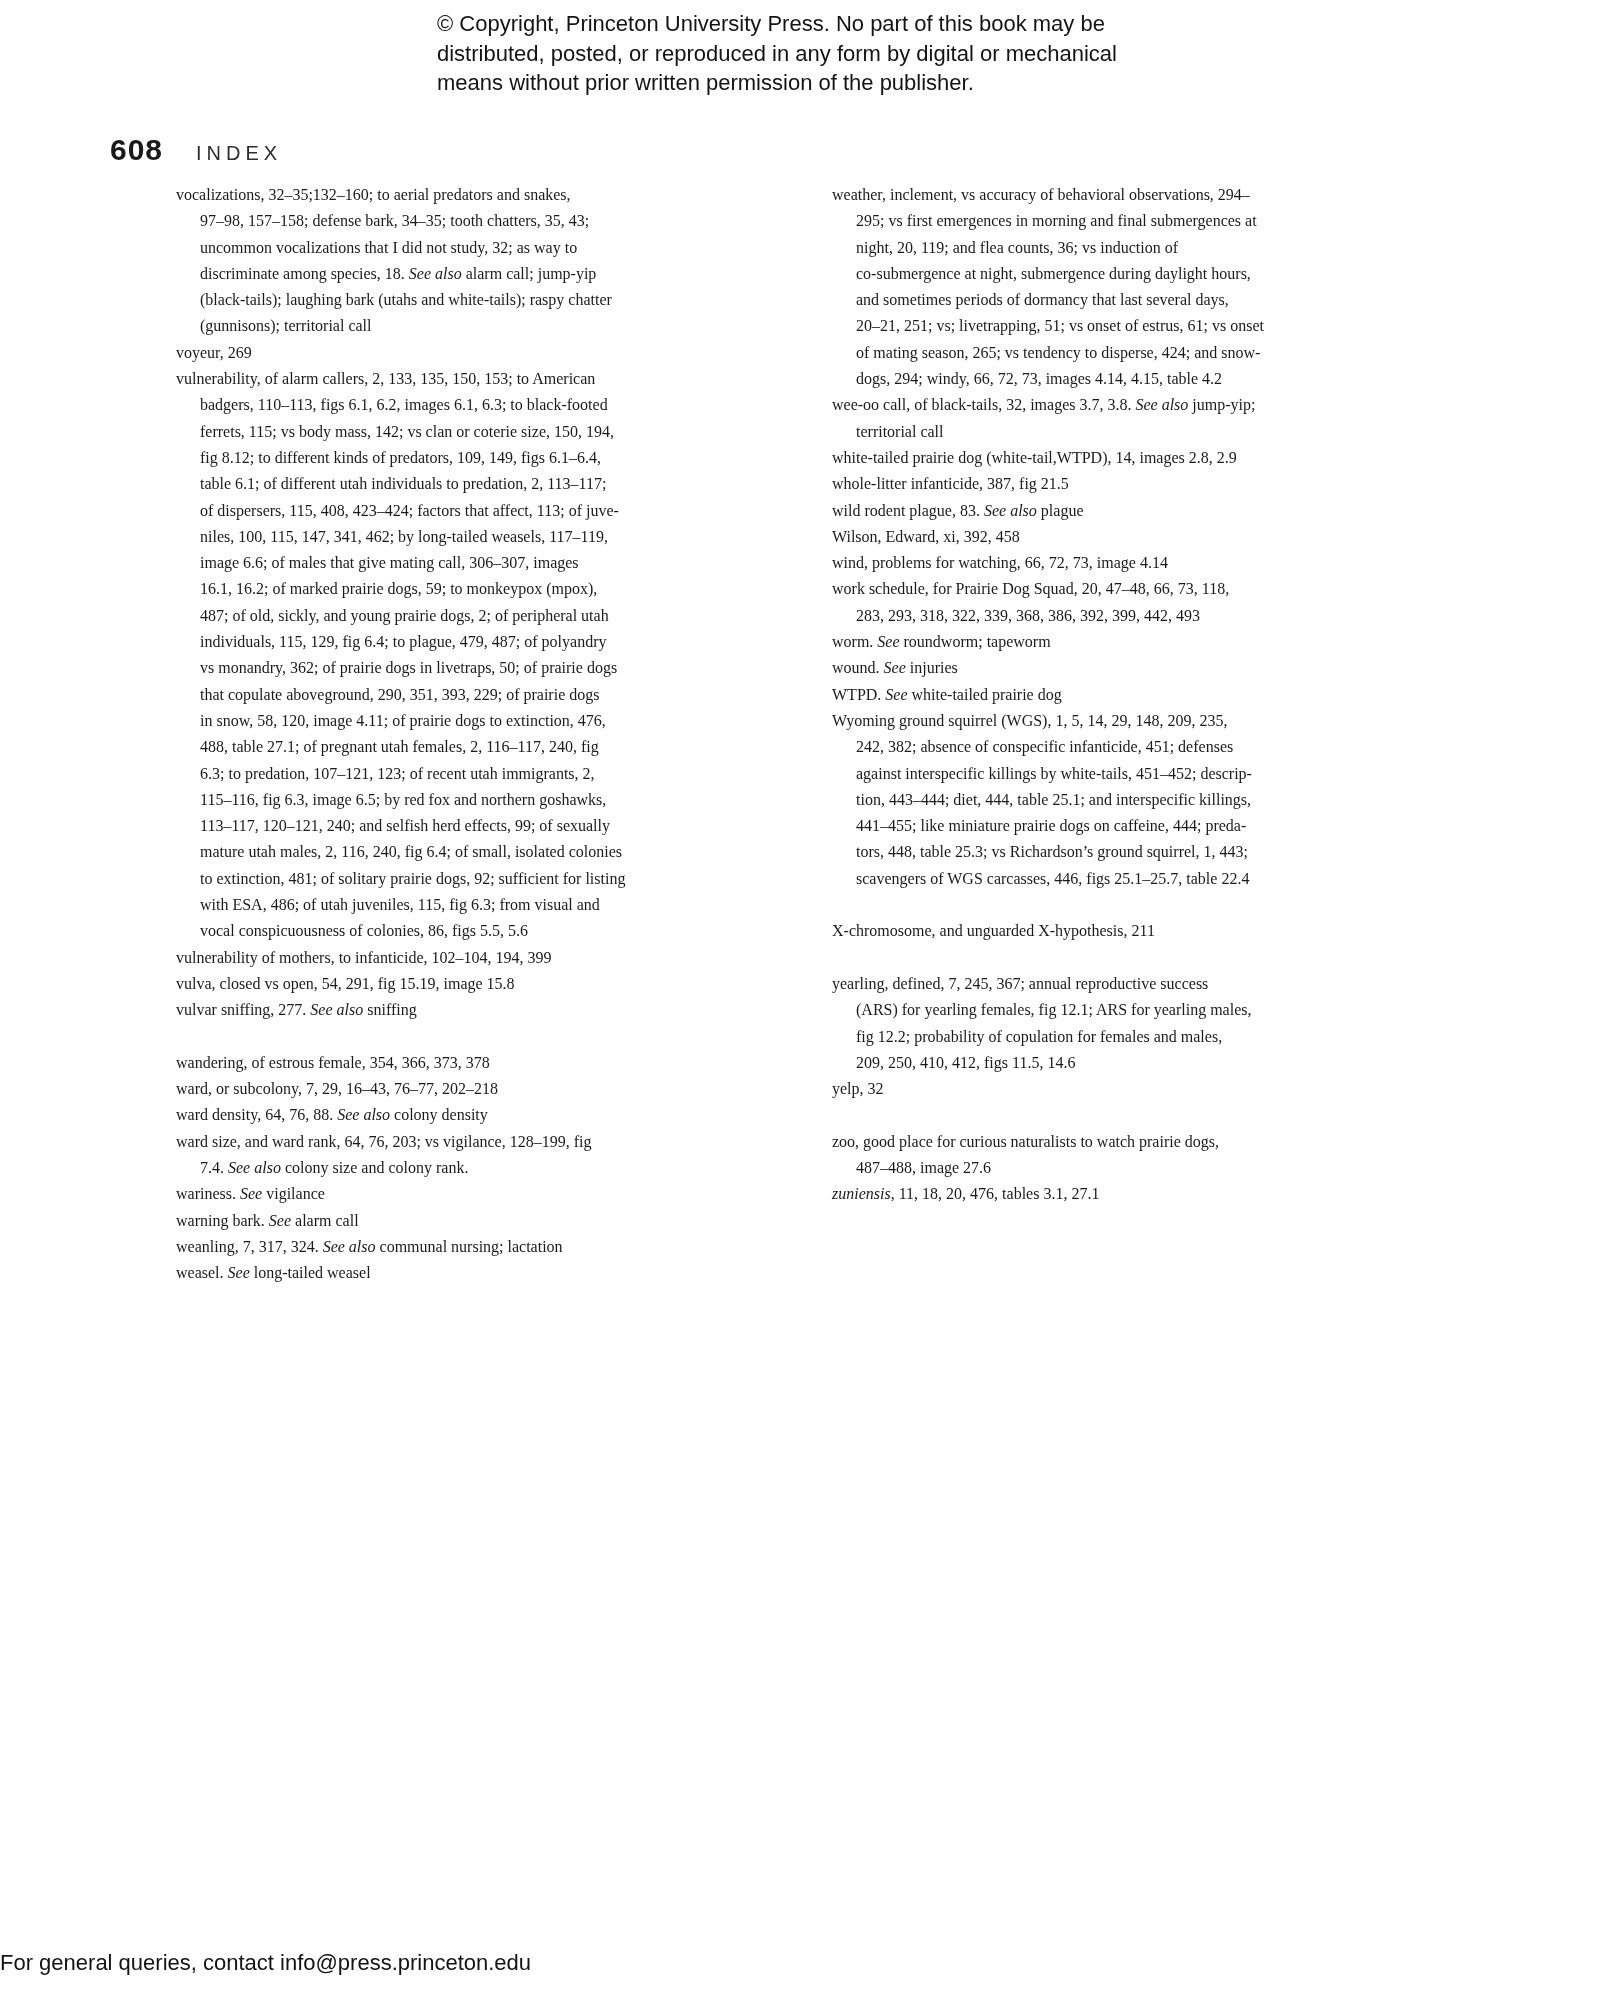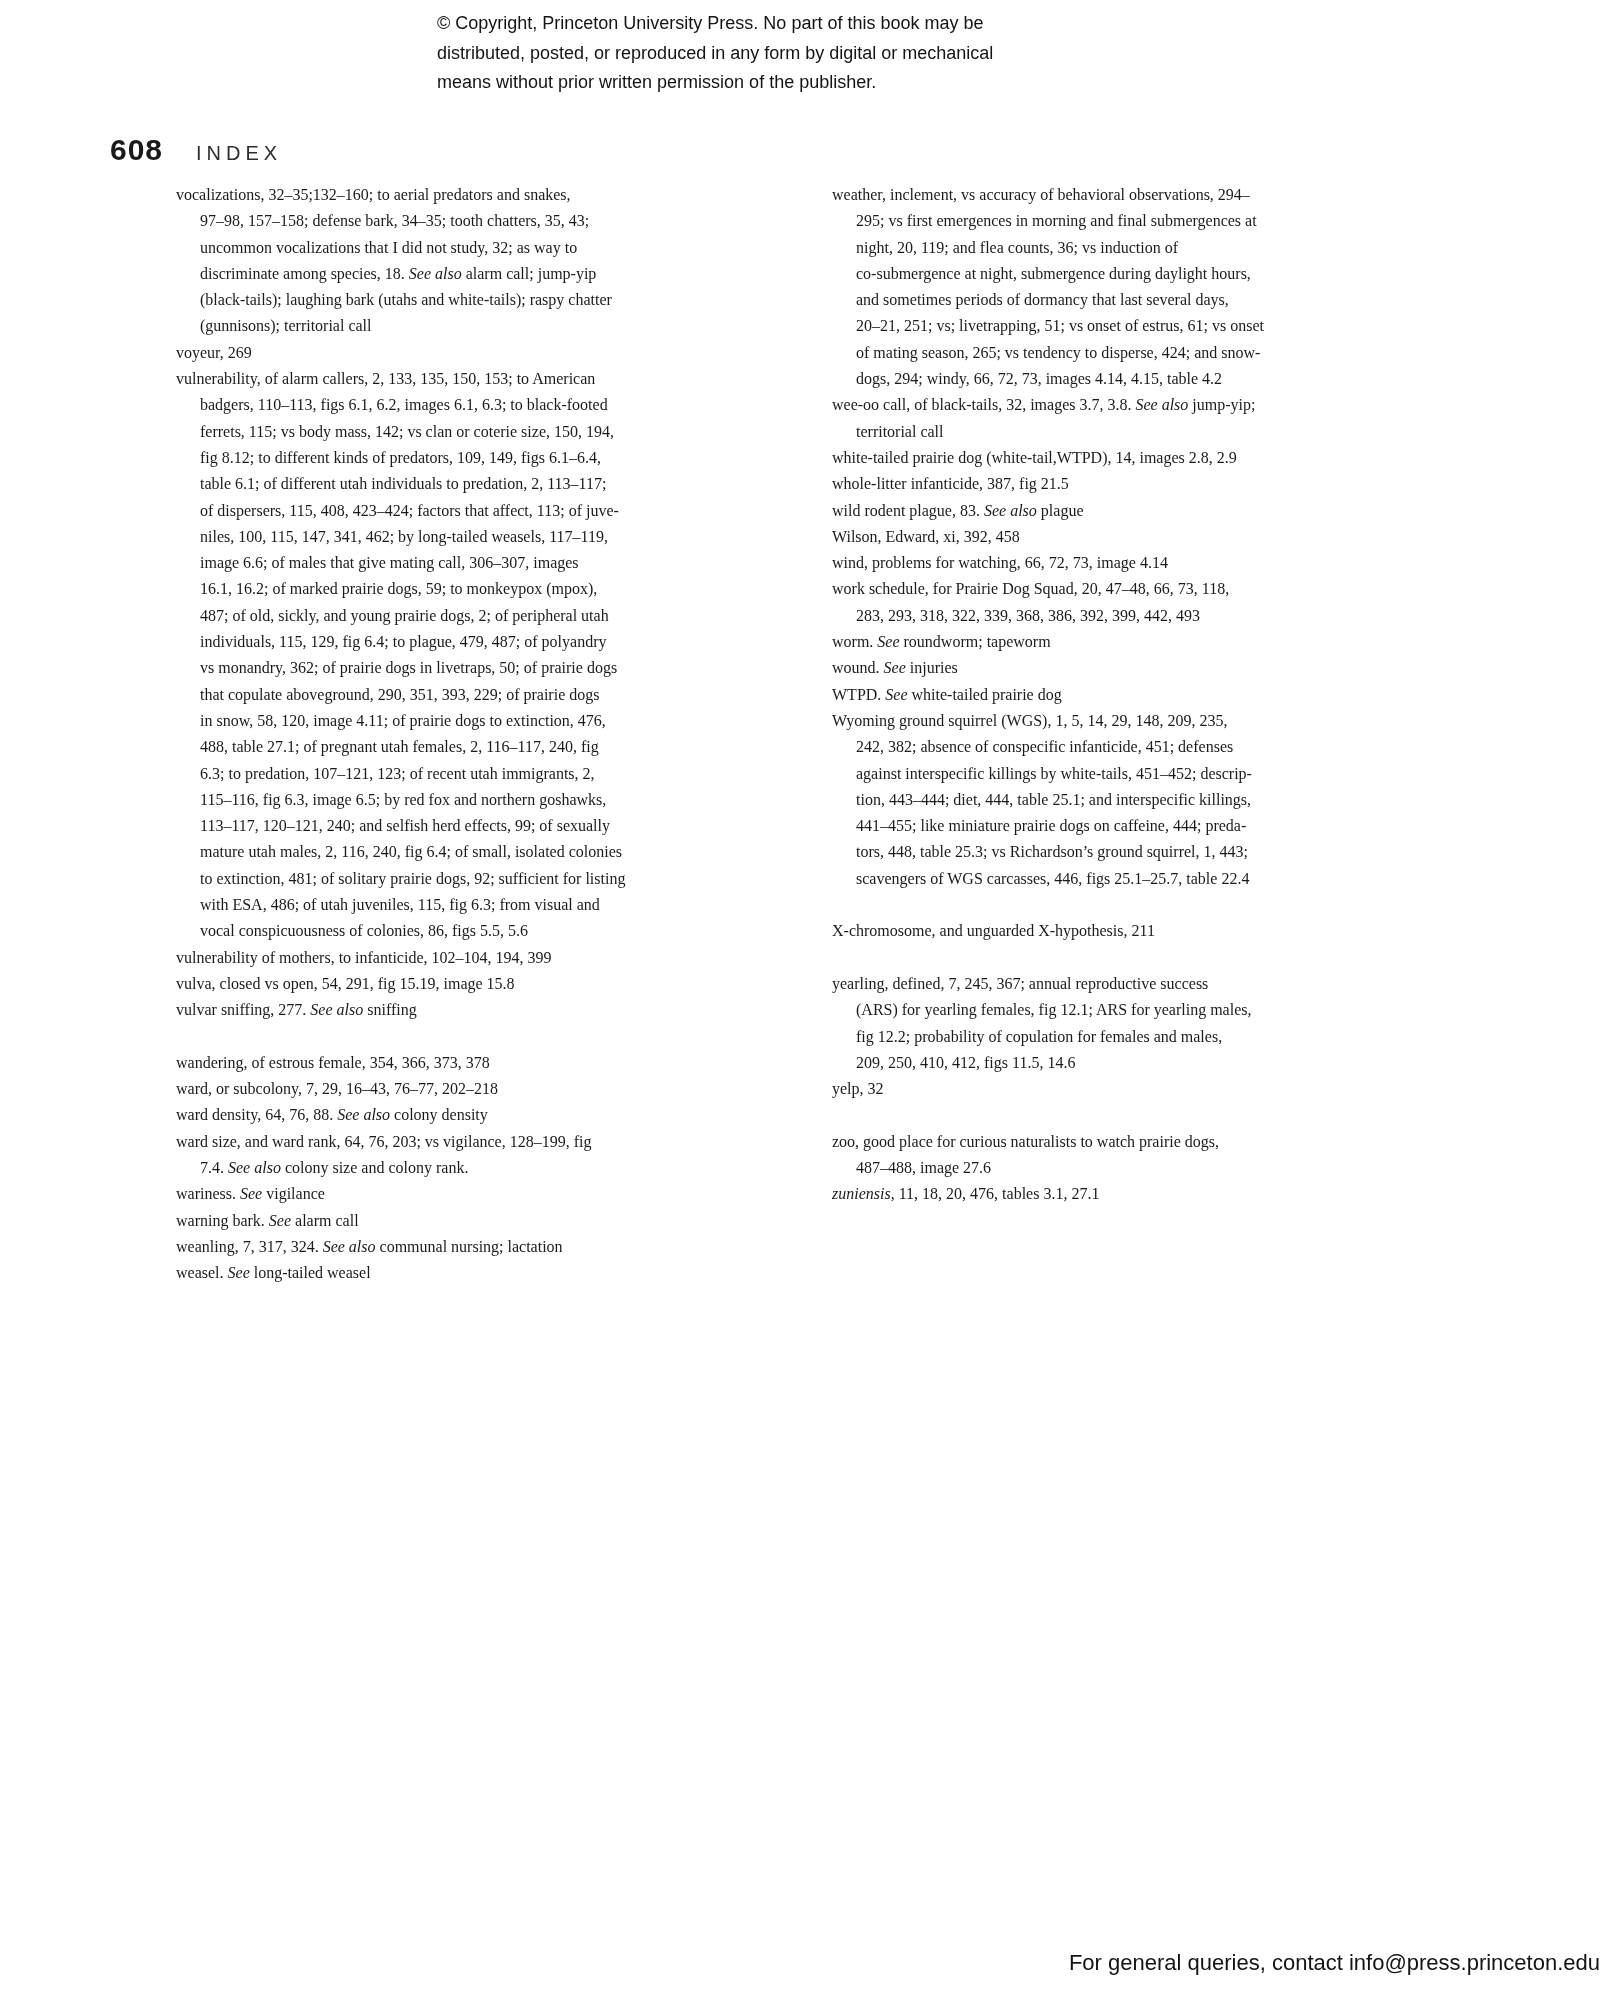--- a/index.html
+++ b/index.html
@@ -10,21 +10,21 @@
     background:#ffffff;
     font-family:"Liberation Serif", serif;
     color:#1b1b1b;
     overflow:hidden;
   }
   .copyright{
     position:absolute;
     left:437px;
     top:9px;
     font-family:"Liberation Sans", sans-serif;
-    font-size:18px;
+    font-size:22px;
     line-height:29.5px;
     color:#141414;
   }
   .cr-line{white-space:pre;}
   .pagehead{
     position:absolute;
     left:110px;
     top:86px;
     display:flex;
     align-items:baseline;
@@ -55,21 +55,21 @@
   .col-right{left:832px;width:620px;}
   .group + .group{margin-top:26.3px;}
   .line{white-space:pre;}
   .line.cont{padding-left:24px;}
   .it{font-style:italic;}
   .footer{
     position:absolute;
     top:1950px;
     left:0;
     width:1600px;
-    text-align:right;
+    text-align:left;
     font-family:"Liberation Sans", sans-serif;
     font-size:22px;
     color:#141414;
   }
 </style>
 </head>
 <body>
 
 <div class="page">
 

